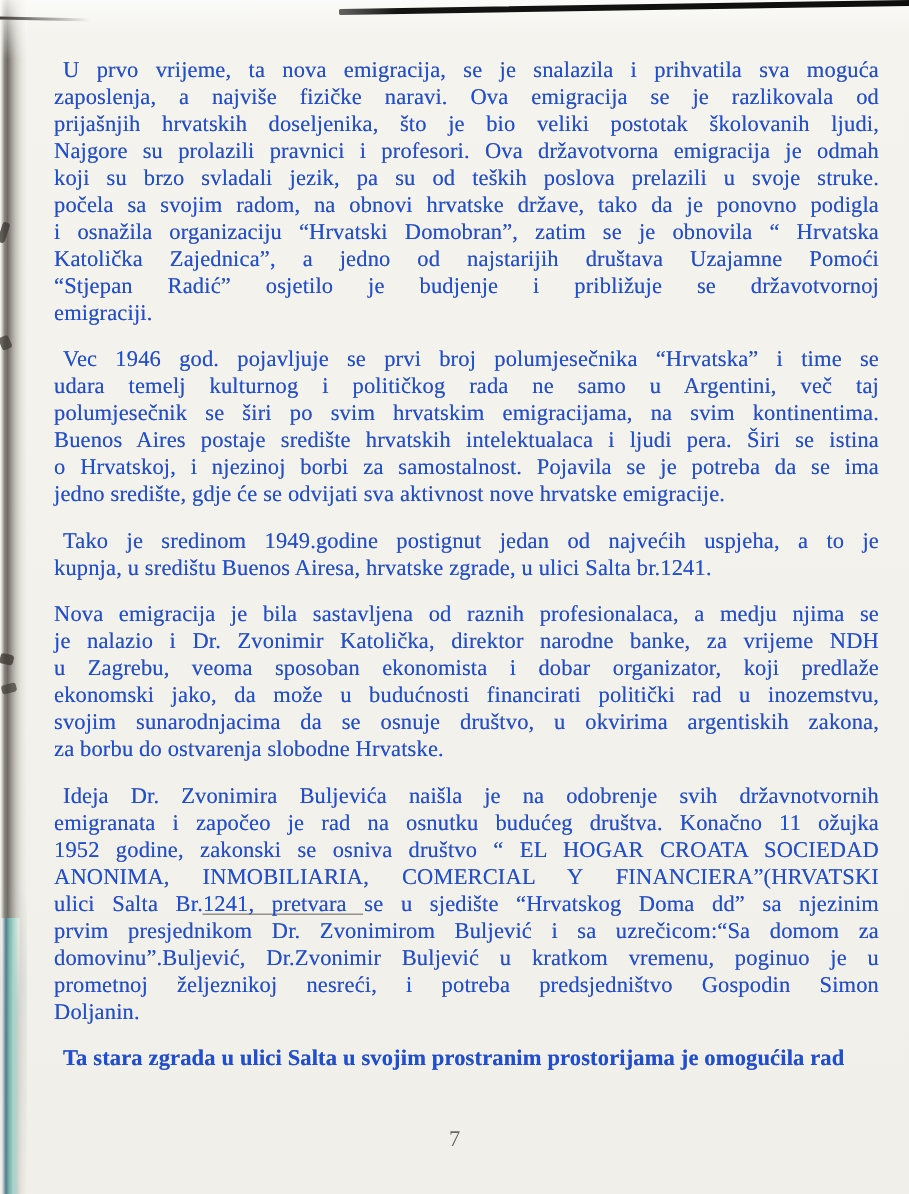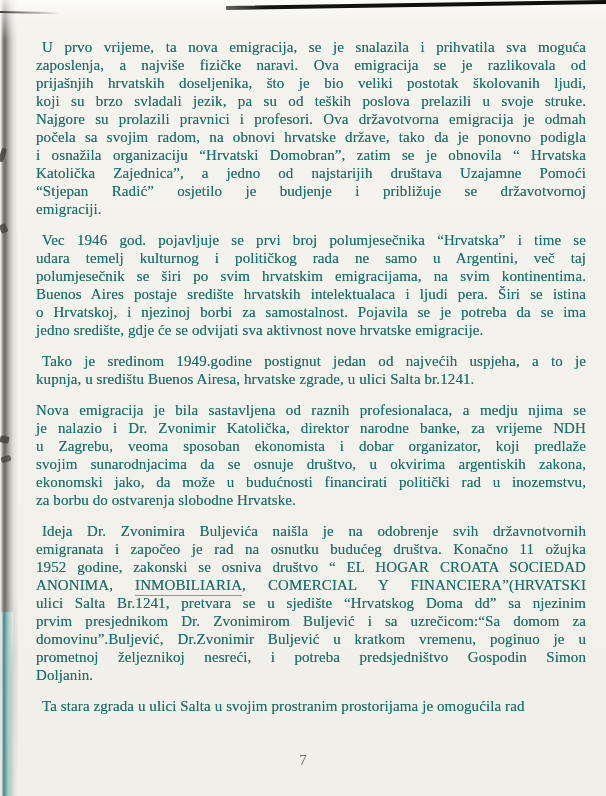--- a/index.html
+++ b/index.html
@@ -99,41 +99,41 @@
   .thread-1 { left: 0px; top: 148px; width: 5px; height: 14px; transform: rotate(18deg); opacity: .8; }
   .thread-2 { left: 0px; top: 224px; width: 7px; height: 9px;  transform: rotate(-24deg); opacity: .75; }
   .thread-3 { left: 0px; top: 436px; width: 9px; height: 7px;  transform: rotate(12deg); opacity: .8; }
   .thread-4 { left: 1px; top: 456px; width: 10px; height: 6px; transform: rotate(-15deg); opacity: .7; }
 
   .text-block {
     position: absolute;
     left: 36px;
     top: 38px;
     width: 550px;
-    color: #0f766e;
+    color: #1d4ed8;
     font-size: 15px;
     line-height: 18px;
     letter-spacing: 0.1px;
     text-shadow: 0 0 0.4px rgba(60,55,50,0.55);
   }
   .paragraph { margin: 0 0 13px 0; }
-  .paragraph:last-of-type { margin-bottom: 16px; }
+  .paragraph:last-of-type { margin-bottom: 16px; font-weight: bold; }
   .line {
     text-align: justify;
     text-align-last: justify;
     white-space: normal;
   }
   .line.last {
     text-align: right;
     text-align-last: left;
   }
   .paragraph.indent .line:first-child { text-indent: 6px; }
   .u-word {
     border-bottom: 1px solid rgba(120,114,104,0.75);
-    padding-bottom: 2px;
+    padding-bottom: 16px;
   }
   .page-number {
     position: absolute;
     left: 0;
     top: 752px;
     width: 606px;
     text-align: center;
     color: #6b6862;
     font-size: 15px;
     font-family: "Liberation Serif", "DejaVu Serif", serif;
@@ -153,22 +153,22 @@
 <div class="thread-mark thread-4"></div>
 
 <div class="scan-line-top-right"></div>
 <div class="scan-line-top-left"></div>
 
 <div class="text-block" id="text-block">
     <div class="paragraph indent">
       <div class="line">U prvo vrijeme, ta nova emigracija, se je snalazila i prihvatila sva moguća</div>
       <div class="line">zaposlenja, a najviše fizičke naravi. Ova emigracija se je razlikovala od</div>
       <div class="line">prijašnjih hrvatskih doseljenika, što je bio veliki postotak školovanih ljudi,</div>
+      <div class="line">Najgore su prolazili pravnici i profesori. Ova državotvorna emigracija je odmah</div>
       <div class="line">koji su brzo svladali jezik, pa su od teških poslova prelazili u svoje struke.</div>
-      <div class="line">Najgore su prolazili pravnici i profesori. Ova državotvorna emigracija je odmah</div>
       <div class="line">počela sa svojim radom, na obnovi hrvatske države, tako da je ponovno podigla</div>
       <div class="line">i osnažila organizaciju “Hrvatski Domobran”, zatim se je obnovila “ Hrvatska</div>
       <div class="line">Katolička Zajednica”, a jedno od najstarijih društava Uzajamne Pomoći</div>
       <div class="line">“Stjepan Radić” osjetilo je budjenje i približuje se državotvornoj</div>
       <div class="line last">emigraciji.</div>
     </div>
     <div class="paragraph indent">
       <div class="line">Vec 1946 god. pojavljuje se prvi broj polumjesečnika “Hrvatska” i time se</div>
       <div class="line">udara temelj kulturnog i političkog rada ne samo u Argentini, več taj</div>
       <div class="line">polumjesečnik se širi po svim hrvatskim emigracijama, na svim kontinentima.</div>
@@ -177,22 +177,22 @@
       <div class="line last">jedno središte, gdje će se odvijati sva aktivnost nove hrvatske emigracije.</div>
     </div>
     <div class="paragraph indent">
       <div class="line">Tako je sredinom 1949.godine postignut jedan od najvećih uspjeha, a to je</div>
       <div class="line last">kupnja, u središtu Buenos Airesa, hrvatske zgrade, u ulici Salta br.1241.</div>
     </div>
     <div class="paragraph">
       <div class="line">Nova emigracija je bila sastavljena od raznih profesionalaca, a medju njima se</div>
       <div class="line">je nalazio i Dr. Zvonimir Katolička, direktor narodne banke, za vrijeme NDH</div>
       <div class="line">u Zagrebu, veoma sposoban ekonomista i dobar organizator, koji predlaže</div>
+      <div class="line">ekonomski jako, da može u budućnosti financirati politički rad u inozemstvu,</div>
       <div class="line">svojim sunarodnjacima da se osnuje društvo, u okvirima argentiskih zakona,</div>
-      <div class="line">ekonomski jako, da može u budućnosti financirati politički rad u inozemstvu,</div>
       <div class="line last">za borbu do ostvarenja slobodne Hrvatske.</div>
     </div>
     <div class="paragraph indent">
       <div class="line">Ideja Dr. Zvonimira Buljevića naišla je na odobrenje svih državnotvornih</div>
       <div class="line">emigranata i započeo je rad na osnutku budućeg društva. Konačno 11 ožujka</div>
       <div class="line">1952 godine, zakonski se osniva društvo “ EL HOGAR CROATA SOCIEDAD</div>
       <div class="line">ANONIMA, <span class="u-word">INMOBILIARIA</span>, COMERCIAL Y FINANCIERA”(HRVATSKI</div>
       <div class="line">ulici Salta Br.1241, pretvara se u sjedište “Hrvatskog Doma dd” sa njezinim</div>
       <div class="line">prvim presjednikom Dr. Zvonimirom Buljević i sa uzrečicom:“Sa domom za</div>
       <div class="line">domovinu”.Buljević, Dr.Zvonimir Buljević u kratkom vremenu, poginuo je u</div>

